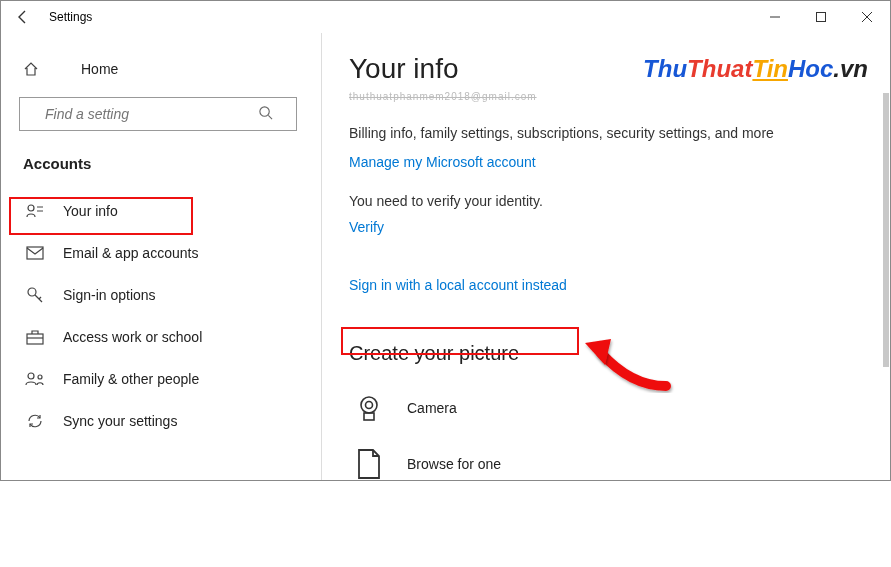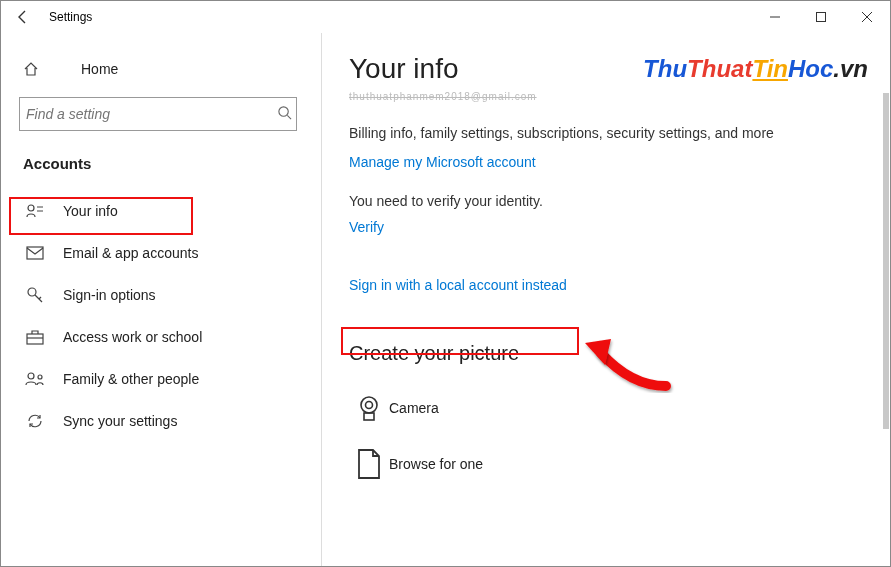--- a/index.html
+++ b/index.html
@@ -1,39 +1,39 @@
 <!DOCTYPE html>
 <html><head>
 <meta charset="utf-8">
 <style>
   * { box-sizing: border-box; font-family: "Segoe UI", Arial, sans-serif; }
   body { margin: 0; background: #fff; }
   .window {
-    width: 891px; height: 567px; border: 1px solid #888; position: relative;
+    width: 891px; height: 481px; border: 1px solid #888; position: relative;
     background: #fff; overflow: hidden;
   }
   .titlebar {
     height: 32px; display: flex; align-items: center; position: relative;
     background: #fff; color: #000;
   }
   .titlebar .back {
     width: 44px; height: 32px; display:flex; align-items:center; justify-content:center;
     font-size: 16px; color: #333;
   }
   .titlebar .title { font-size: 12px; margin-left: 4px; }
   .winbtns { position:absolute; right:0; top:0; display:flex; }
   .winbtn { width:46px; height:32px; display:flex; align-items:center; justify-content:center; font-size:12px; color:#333; }
   .body { display:flex; height: calc(100% - 32px); position:relative; }
   .sidebar { width: 320px; padding: 18px 10px 0 18px; position:relative; }
   .home-row { display:flex; align-items:center; height:36px; margin-bottom:10px;gap:24px; }
   .home-row .icn { width:24px; display:inline-flex; justify-content:center; color:#444; }
   .home-row .lbl { margin-left:14px; font-size:14px; color:#222;}
   .searchbox {
     width: 278px; height: 34px; border:1px solid #999; display:flex; align-items:center;
-    padding: 0 4px; justify-content: space-between; margin-bottom: 24px; background:#fff;
+    padding: 0 23px; justify-content: space-between; margin-bottom: 24px; background:#fff;
   }
   .searchbox input {
     border:none; outline:none; font-size:14px; width: 230px; font-style: italic; color:#666; background:transparent;
   }
   .group-header { font-size:15px; font-weight:600; color:#222; margin: 0 0 18px 4px; }
   .nav-item {
     display:flex; align-items:center; height:42px; font-size:14px; color:#222;
     padding-left: 4px;
   }
   .nav-item .icn { width:24px; display:inline-flex; justify-content:center; color:#444;}
@@ -47,21 +47,21 @@
     text-decoration: line-through; text-decoration-color:#bbb; letter-spacing:1px;}
   .role { font-size:14px; color:#555; margin-top:0;}
   .para { font-size:14px; color:#333; margin-top:22px; line-height:1.4; max-width:470px;}
   .link { font-size:14px; color:#0078d4; margin-top:10px; display:inline-block;}
   .para2 { font-size:14px; color:#333; margin-top:22px;}
   .local-link-wrap { margin-top:40px; position:relative; }
   .local-link { font-size:14px; color:#0078d4; }
   h2.subhead { font-size:20px; font-weight:400; margin:48px 0 18px 0; color:#222;}
   .pic-row { display:flex; align-items:center; height:50px; margin-bottom:6px;}
   .pic-row .icn { width:40px; display:inline-flex; justify-content:center; color:#333;}
-  .pic-row .lbl { font-size:14px; color:#222;}
+  .pic-row .lbl { margin-left:18px; font-size:14px; color:#222;}
   
   .hl { position:absolute; border:2px solid #e11; pointer-events:none; }
   .arrow { position:absolute; pointer-events:none; }
   .scrollbar-track { position:absolute; right:1px; top:60px; bottom:6px; width:6px; }
   .scrollbar-thumb { width:100%; height:72%; background:#c8c8c8; }
   .watermark {
     position:absolute; right:22px; top:22px; font-size:24px; font-weight:800;
     font-style:italic; font-family: Arial, sans-serif; pointer-events:none;
     white-space:nowrap;
   }

